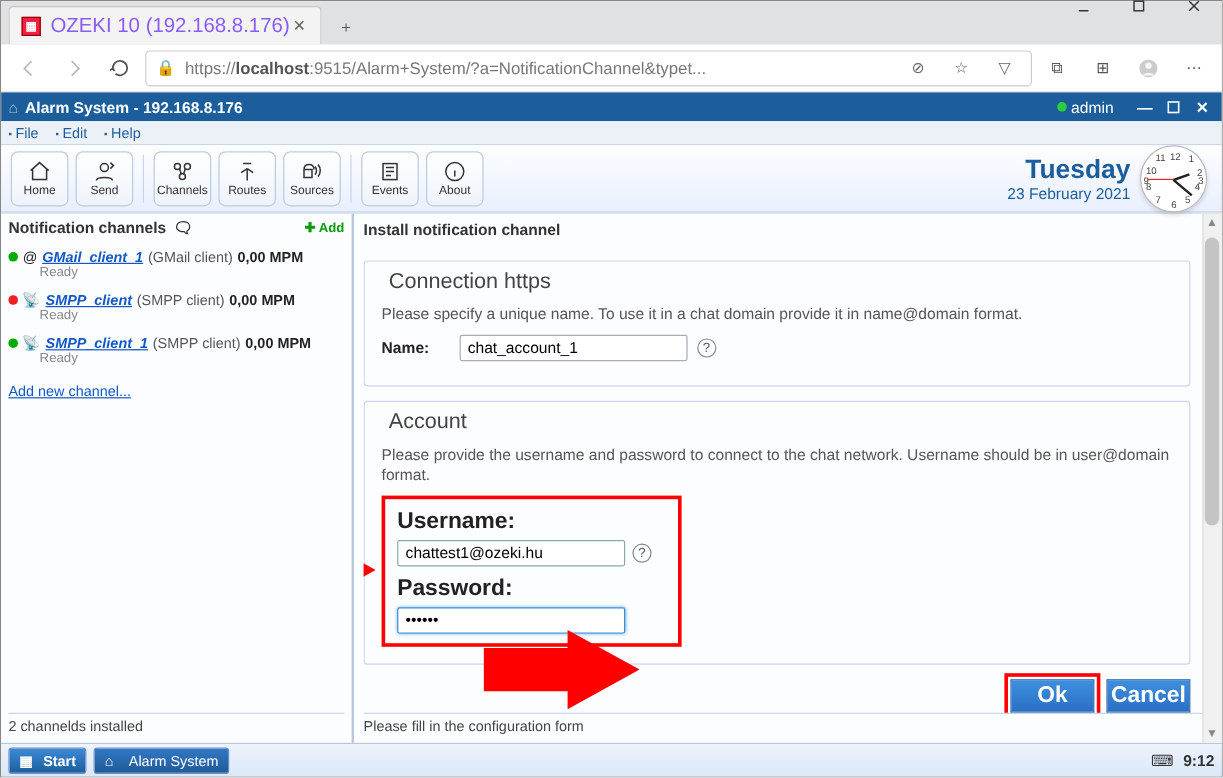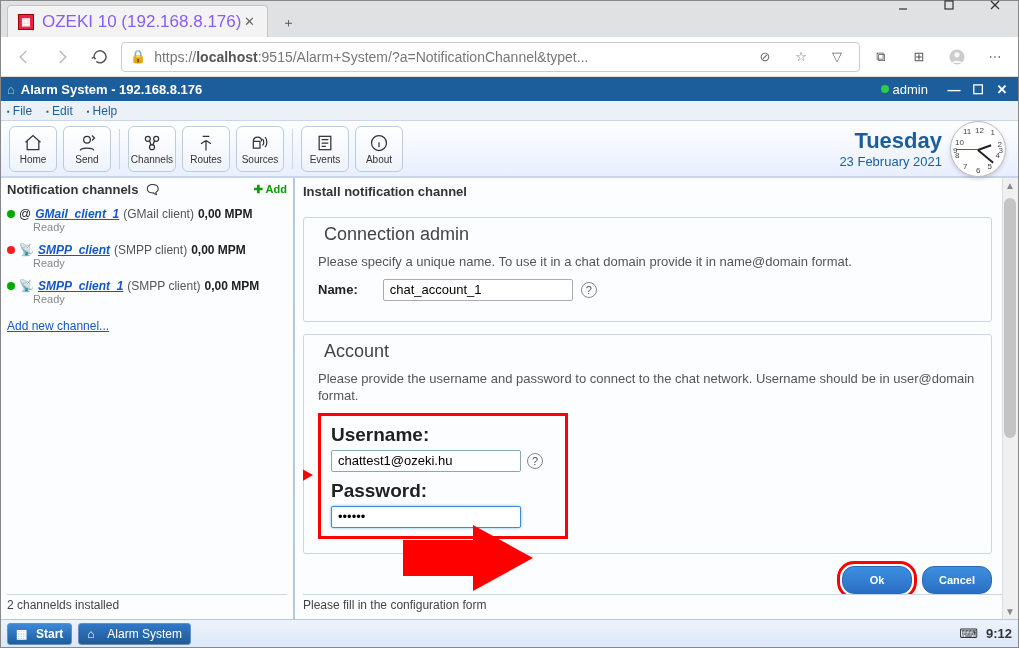--- a/index.html
+++ b/index.html
@@ -78,21 +78,21 @@
   .fs-help{color:#555;font-size:13px;margin-bottom:8px;line-height:1.35;}
   .row{display:flex;align-items:center;gap:8px;margin-bottom:6px;}
   .row label{font-weight:bold;font-size:13px;}
   .row input[type=text],.row input[type=password]{border:1px solid #aab;border-radius:2px;height:22px;padding:0 6px;font-size:13px;}
   .qmark{width:16px;height:16px;border:1px solid #888;border-radius:50%;display:flex;align-items:center;justify-content:center;font-size:11px;color:#555;}
   .acct-box{border:3px solid #ff0000;padding:8px 10px;width:250px;}
   .acct-box label{font-weight:bold;font-size:19px;display:block;margin-bottom:4px;}
   .acct-box input{width:190px;height:22px;border:1px solid #8aa;border-radius:2px;padding:0 6px;font-size:13px;}
   .acct-row{display:flex;align-items:center;gap:6px;}
   .btnrow{display:flex;justify-content:flex-end;gap:10px;padding-right:18px;}
-  .btn{min-width:70px;height:28px;border-radius:12px;border:1px solid #2a68b0;background:linear-gradient(#3d8fe0,#2b6fc4);color:#fff;font-weight:bold;font-size:11px;display:flex;align-items:center;justify-content:center;}
+  .btn{min-width:70px;height:28px;border-radius:0;border:1px solid #2a68b0;background:linear-gradient(#3d8fe0,#2b6fc4);color:#fff;font-weight:bold;font-size:19px;display:flex;align-items:center;justify-content:center;}
   .btn.ok{outline:3px solid #ff0000;outline-offset:2px;}
   .rp-foot{border-top:1px solid #c9d6ea;padding:3px 0;color:#444;font-size:12px;}
   
   .arrow{position:absolute;}
   .arrow svg{display:block;}
   
   .taskbar{height:28px;background:linear-gradient(#eef3fb,#dce7f9);border-top:1px solid #b8c7e0;display:flex;align-items:center;padding:0 6px;gap:6px;}
   .tbi{height:22px;border:1px solid #6a8fc1;border-radius:3px;display:flex;align-items:center;padding:0 8px;gap:6px;font-size:12px;color:#fff;}
   .tbi.start{background:linear-gradient(#3d88d8,#1b5e9b);font-weight:bold;}
   .tbi.task{background:linear-gradient(#3078c6,#215a95);}
@@ -328,21 +328,21 @@
       <a class="addnew">Add new channel...</a>
       <div class="lp-foot">2 channelds installed</div>
     </div>
 
     <div class="rightpane-outer">
       <div class="rightpane">
         <div class="rp-title">Install notification channel</div>
         <div class="scroll">
 
           <div class="fieldset" style="margin-top:12px;">
-            <div class="fs-title">Connection admin</div>
+            <div class="fs-title">Connection https</div>
             <div class="fs-help">Please specify a unique name. To use it in a chat domain provide it in name@domain format.</div>
             <div class="row">
               <label>Name:</label>
               <input type="text" style="width: 190px; margin-left: 17px;" value="chat_account_1">
               <span class="qmark">?</span>
             </div>
           </div>
 
           <div class="fieldset">
             <div class="fs-title">Account</div>

